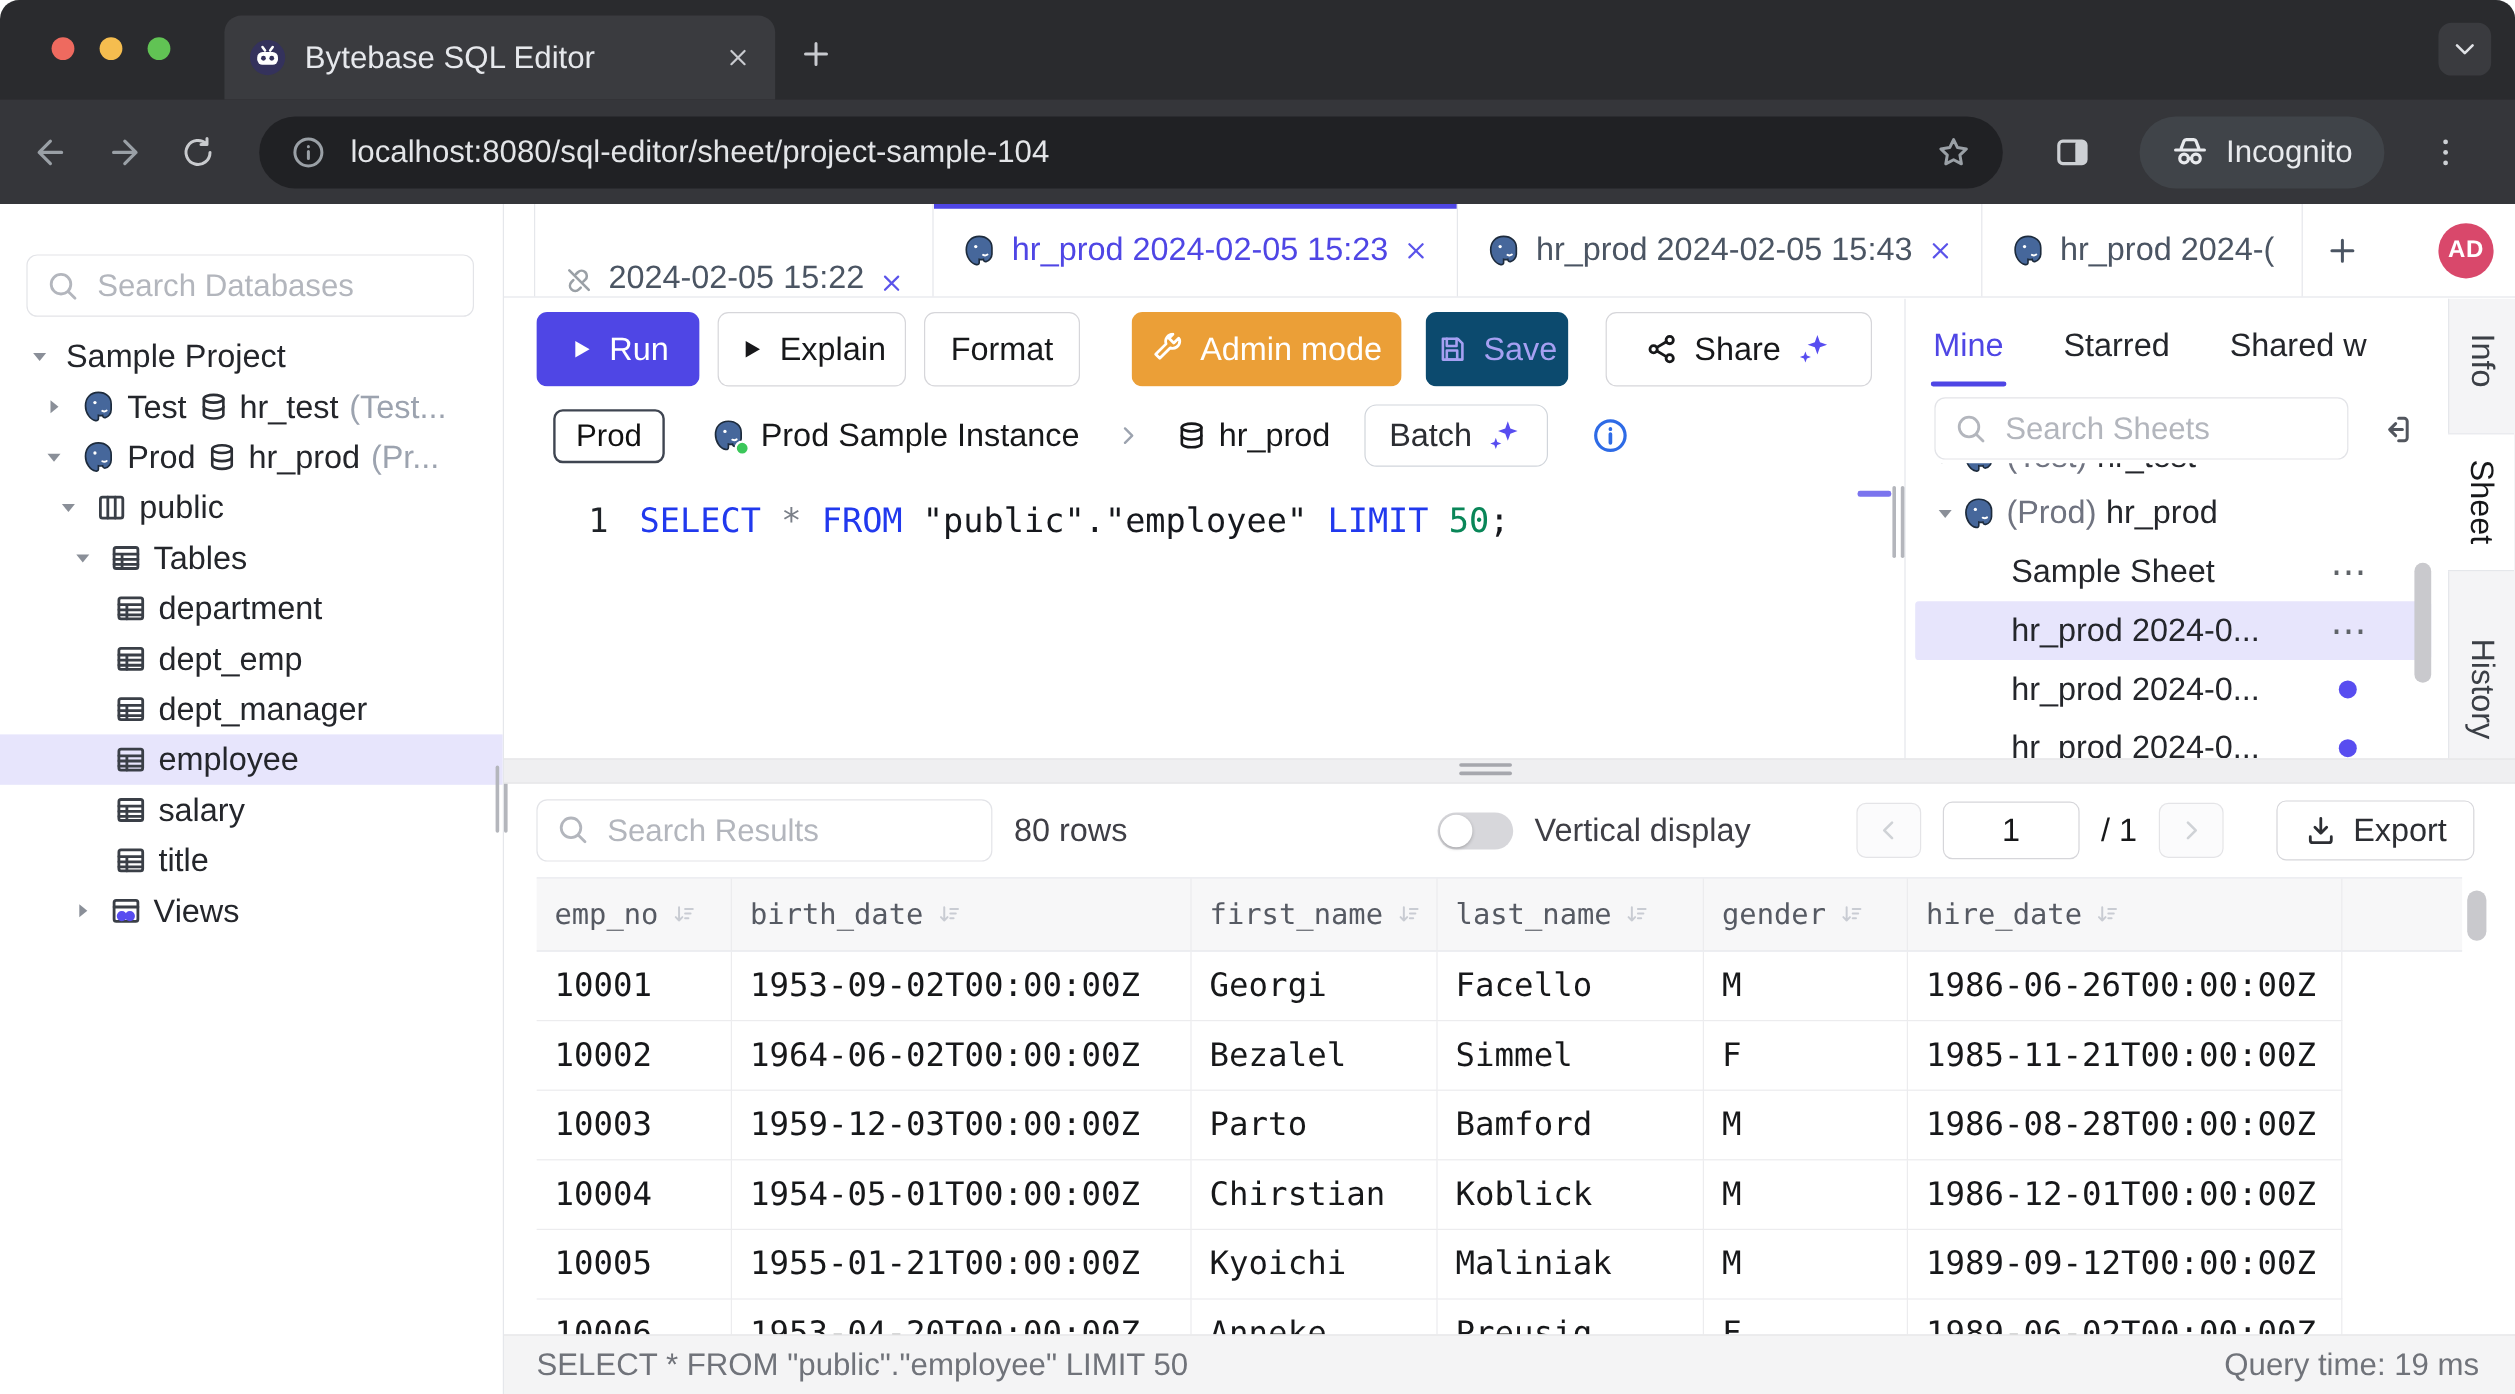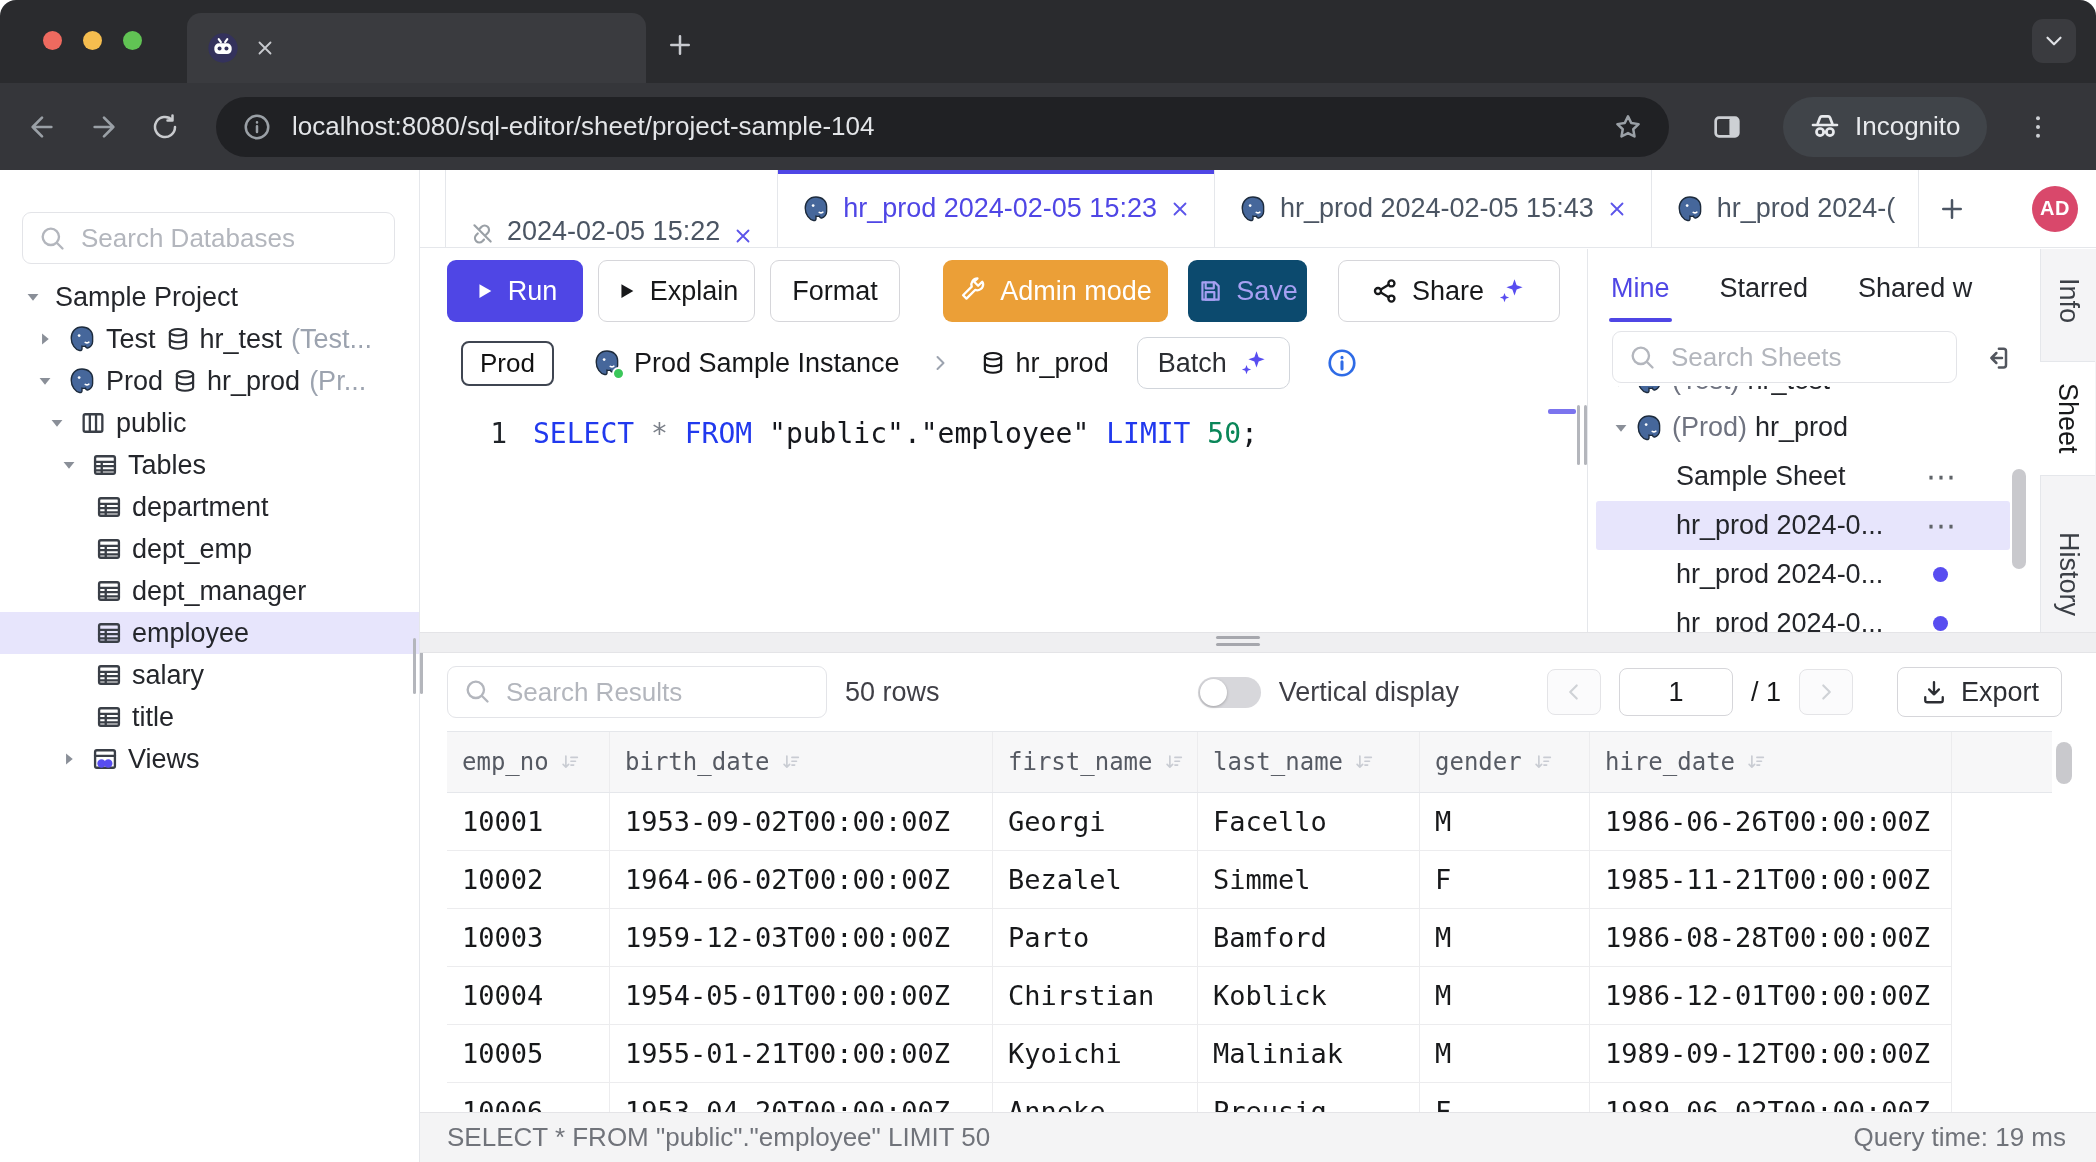--- a/index.html
+++ b/index.html
@@ -93,21 +93,21 @@
   .p-handle span { width:3px; height:60px; background:#b4b6bc; border-radius:2px; }
 
   
   .sheet-panel { position:absolute; left:1168px; top:0; bottom:0; width:452px; overflow:hidden; }
   .sp-tabs { position:relative; height:78px; display:flex; align-items:center; padding-left:23px; gap:50px; font-size:27px; }
   .sp-tab { color:#24262b; white-space:nowrap; }
   .sp-tab.active { color:var(--accent); position:relative; }
   .sp-tab.active:after { content:""; position:absolute; left:-2px; right:-2px; bottom:-18px; height:4px; background:var(--accent); border-radius:2px; }
   .sheet-search { position:relative; margin:4px 83px 0 24px; }
   .collapse-ic { position:absolute; right:28px; top:94px; color:#52565e; }
-  .sp-list { position:absolute; left:0; right:16px; top:137px; height:247px; overflow:hidden;text-align:center; }
+  .sp-list { position:absolute; left:0; right:0; top:137px; height:247px; overflow:hidden;text-align:center; }
   .sp-row { position:absolute; left:8px; right:14px; height:49px; display:flex; align-items:center; font-size:27px; color:#24262b; white-space:nowrap; }
   .sp-row.selected { background:var(--selbg); border-radius:3px; }
   .sp-prefix { color:#6f7380; margin-right:8px; }
   .sp-label-indent { padding-left:80px; }
   .sp-menu { position:absolute; right:52px; color:#5f6368; font-size:30px; letter-spacing:2px; }
   .sp-dot { position:absolute; right:62px; width:15px; height:15px; border-radius:50%; background:var(--dot); }
   .sp-sb { position:absolute; left:424px; top:220px; width:14px; height:100px; background:#c9c9cd; border-radius:7px; }
 
   
   .side-strip { position:absolute; left:1620px; top:0; right:0; bottom:0; background:#f4f4f6; border-left:1px solid var(--border); }
@@ -159,20 +159,21 @@
     <div class="btab">
       <span class="i">
           <svg width="32" height="32" viewBox="0 0 24 24">
             <circle cx="12" cy="12" r="11" fill="#34325c"></circle>
             <rect x="5.5" y="8.5" width="13" height="8" rx="3.4" fill="#fff"></rect>
             <circle cx="9.4" cy="12.4" r="1.5" fill="#34325c"></circle>
             <circle cx="14.6" cy="12.4" r="1.5" fill="#34325c"></circle>
             <path d="M8.8 5.4l1.6 2.2M15.2 5.4l-1.6 2.2" stroke="#fff" stroke-width="1.6" stroke-linecap="round"></path>
           </svg>
         </span>
+      <span class="btab-title">Bytebase SQL Editor</span>
       <span class="i" style="color:#c8cacf">
           <svg width="22" height="22" viewBox="0 0 24 24" fill="none" stroke="currentColor" stroke-width="2" stroke-linecap="round" stroke-linejoin="round">
             <path d="M6 6l12 12M18 6L6 18"></path>
           </svg>
         </span>
     </div>
     <span class="i newtab">
         <svg width="30" height="30" viewBox="0 0 24 24" fill="none" stroke="currentColor" stroke-width="2" stroke-linecap="round" stroke-linejoin="round">
           <path d="M12 5v14M5 12h14"></path>
         </svg>
@@ -693,21 +694,21 @@
       <div class="res-head">
         <div class="res-search">
           <span class="i search-mag">
               <svg width="28" height="28" viewBox="0 0 24 24" fill="none" stroke="currentColor" stroke-width="2" stroke-linecap="round" stroke-linejoin="round">
                 <circle cx="11" cy="11" r="7"></circle>
                 <path d="M16.5 16.5L21 21"></path>
               </svg>
             </span>
           <input placeholder="Search Results" style="">
         </div>
-        <span>50 rows</span>
+        <span>80 rows</span>
         <div class="res-spacer"></div>
         <div class="toggle">
             <div class="knob"></div>
           </div>
         <span>Vertical display</span>
         <div class="pg-btn pg-prev">
             <span class="i">
               <svg width="26" height="26" viewBox="0 0 24 24" fill="none" stroke="currentColor" stroke-width="2" stroke-linecap="round" stroke-linejoin="round">
                 <path d="M14.5 6l-6 6 6 6"></path>
               </svg>

